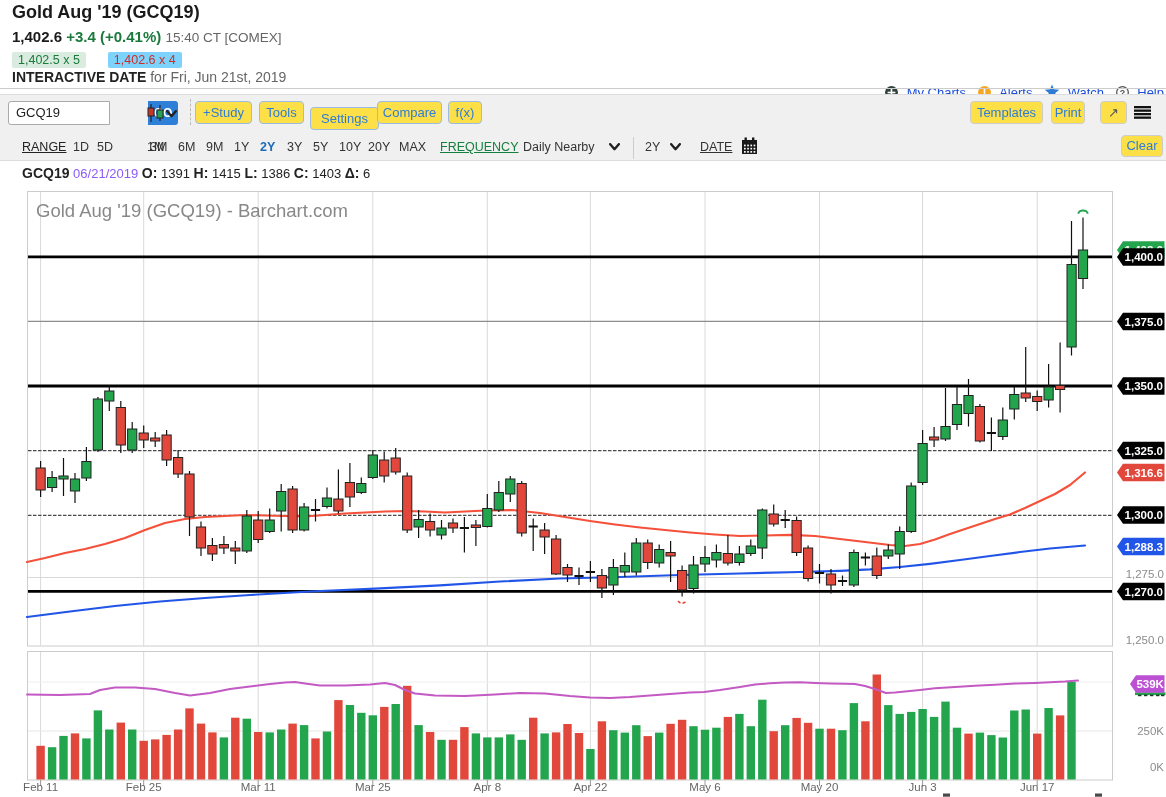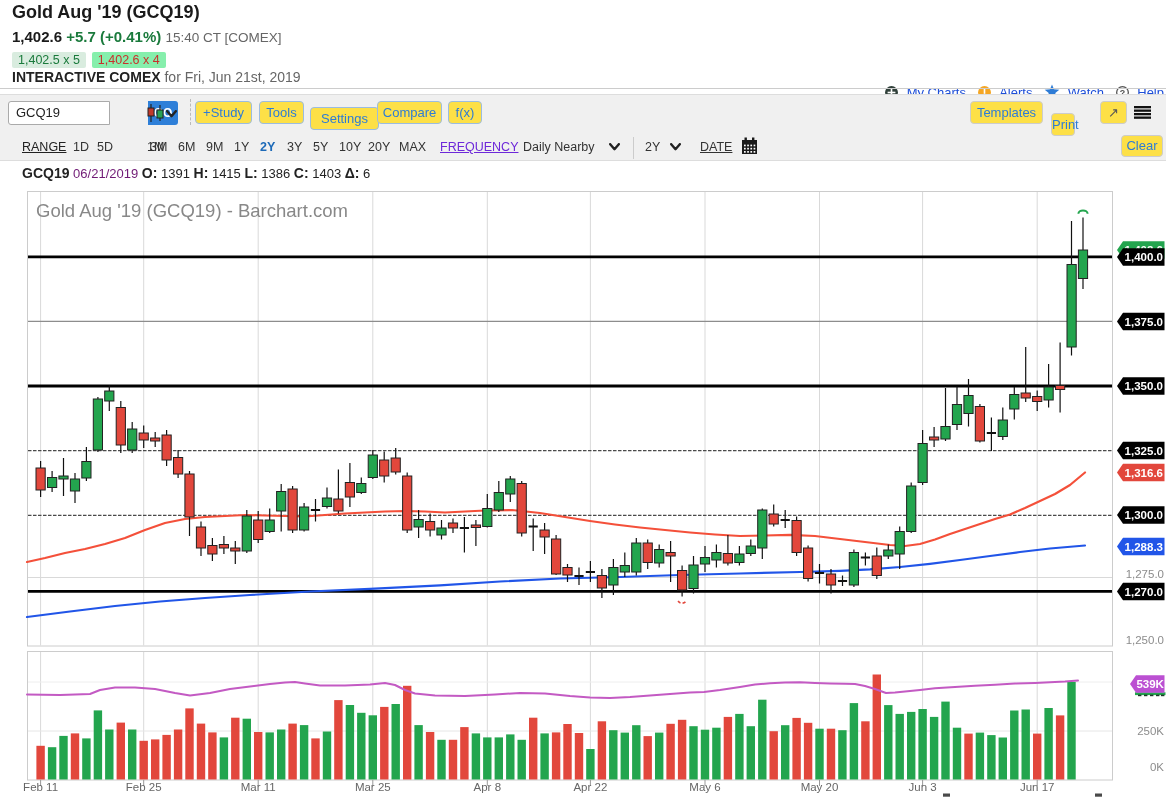--- a/index.html
+++ b/index.html
@@ -3,40 +3,40 @@
 <style>
 *{margin:0;padding:0;box-sizing:border-box;}
 body{width:1166px;height:797px;font-family:"Liberation Sans",sans-serif;background:#fff;position:relative;overflow:hidden;}
 .abs{position:absolute;}
 .hdr-title{left:12px;top:2px;font-size:18px;font-weight:bold;color:#1a1a1a;}
 .hdr-price{left:12px;top:28px;font-size:15px;font-weight:bold;color:#1a1a1a;}
 .hdr-price .chg{color:#1a7a3c;}
 .hdr-price .tm{font-weight:normal;color:#666;font-size:13.5px;}
 .badge{display:inline-block;font-size:12.5px;padding:1px 6px;border-radius:2px;}
 .badge.b{background:#d9ecdf;color:#1a7a3c;}
-.badge.a{background:#86efac;color:#c9302c;margin-left:6px;}
+.badge.a{background:#7dd3fc;color:#c9302c;margin-left:22px;}
 .hdr-int{left:12px;top:69px;font-size:14px;color:#666;}
 .hdr-int b{color:#222;}
 .hlinks{right:2px;top:84px;font-size:13px;color:#1d4ed8;}
 .hlinks span.lk{margin-left:8px;}
 .toolbar{left:0;top:94px;width:1166px;height:67px;background:#f0f0f0;border-top:1px solid #ddd;border-bottom:1px solid #ddd;}
 .tb-btn{position:absolute;border:1px solid #9bbce0;background:#fde047;color:#2e7cd6;font-size:13px;height:23px;line-height:21px;text-align:center;border-radius:4px;}
 .inp{position:absolute;left:8px;top:6px;width:102px;height:24px;border:1px solid #aaa;background:#fff;font-size:13px;line-height:22px;padding-left:7px;color:#222;border-radius:3px 0 0 3px;}
 .go{position:absolute;left:110px;top:6px;width:30px;height:24px;background:#2e7fd8;color:#fff;font-weight:bold;font-size:12px;text-align:center;line-height:24px;border-radius:0 3px 3px 0;margin-left:38px;}
 .row2{position:absolute;left:0;top:40px;width:100%;height:26px;font-size:12.5px;color:#333;}
 .row2 span{margin-right:0;}
 .ohlc{left:22px;top:165px;font-size:13px;color:#222;}
 .ohlc b{font-size:14px;}
 .u{text-decoration:underline;}
 </style></head>
 <body>
 <div class="abs hdr-title">Gold Aug '19 (GCQ19)</div>
-<div class="abs hdr-price">1,402.6 <span class="chg">+5.7 (+0.41%)</span> <span class="tm">15:40 CT [COMEX]</span></div>
+<div class="abs hdr-price">1,402.6 <span class="chg">+3.4 (+0.41%)</span> <span class="tm">15:40 CT [COMEX]</span></div>
 <div class="abs" style="left:12px;top:50px;"><span class="badge b">1,402.5 x 5</span><span class="badge a">1,402.6 x 4</span></div>
-<div class="abs hdr-int"><b>INTERACTIVE COMEX</b> for Fri, Jun 21st, 2019</div>
+<div class="abs hdr-int"><b>INTERACTIVE DATE</b> for Fri, Jun 21st, 2019</div>
 <div class="abs hlinks">
 <svg width="13" height="13" viewBox="0 0 16 16" style="vertical-align:-2px">
       <circle cx="8" cy="8" r="8" fill="#30403a"></circle>
       <rect x="7" y="3.2" width="2" height="9.6" fill="#fff"></rect>
       <rect x="3.2" y="7" width="9.6" height="2" fill="#fff"></rect>
     </svg>
 <span style="margin-left:5px">My Charts</span>
 <span class="lk"><svg width="13" height="13" viewBox="0 0 16 16" style="vertical-align:-2px">
         <circle cx="8" cy="8" r="8" fill="#f5a623"></circle>
         <rect x="7" y="3.4" width="2" height="6.2" fill="#fff"></rect>
@@ -66,21 +66,21 @@
 <svg class="abs" style="left:166px;top:109px;top:15px" width="11" height="8" viewBox="0 0 11 8">
       <path d="M1.2 1.2 L5.5 6.2 L9.8 1.2" fill="none" stroke="#222" stroke-width="2.4" stroke-linecap="round" stroke-linejoin="round"></path>
     </svg>
 <div class="abs" style="left:190px;top:4px;height:26px;border-left:1px dashed #bbb;"></div>
 <div class="tb-btn" style="left:195px;top:6px;width:57px;">+Study</div>
 <div class="tb-btn" style="left:259px;top:6px;width:45px;">Tools</div>
 <div class="tb-btn" style="left:310px;top:12px;width:69px;">Settings</div>
 <div class="tb-btn" style="left:377px;top:6px;width:65px;">Compare</div>
 <div class="tb-btn" style="left:448px;top:6px;width:34px;">f(x)</div>
 <div class="tb-btn" style="left:970px;top:6px;width:73px;border-color:#ccc;">Templates</div>
-<div class="tb-btn" style="left:1051px;top:6px;width:24px;border-color:#ccc;margin-top:12px;">Print</div>
+<div class="tb-btn" style="left:1051px;top:6px;width:34px;border-color:#ccc;">Print</div>
 <div class="tb-btn" style="left:1100px;top:6px;width:27px;border-color:#ccc;color:#555;">↗</div>
 <svg class="abs" style="left:1134px;top:105px;top:11px" width="17" height="13" viewBox="0 0 17 13">
       <rect y="0" width="17" height="2.3" fill="#111"></rect>
       <rect y="3.5" width="17" height="2.3" fill="#111"></rect>
       <rect y="7" width="17" height="2.3" fill="#111"></rect>
       <rect y="10.5" width="17" height="2.3" fill="#111"></rect>
     </svg>
 <div class="row2">
 <span class="abs u" style="left:22px;top:5px;color:#222;">RANGE</span>
 <span class="abs" style="left:73px;top:5px;">1D</span>
@@ -89,21 +89,21 @@
 <span class="abs" style="left:150px;top:5px;">3M</span>
 <span class="abs" style="left:178px;top:5px;">6M</span>
 <span class="abs" style="left:206px;top:5px;">9M</span>
 <span class="abs" style="left:234px;top:5px;">1Y</span>
 <span class="abs" style="left:260px;top:5px;color:#1d6ab8;font-weight:bold;">2Y</span>
 <span class="abs" style="left:287px;top:5px;">3Y</span>
 <span class="abs" style="left:313px;top:5px;">5Y</span>
 <span class="abs" style="left:339px;top:5px;">10Y</span>
 <span class="abs" style="left:368px;top:5px;">20Y</span>
 <span class="abs" style="left:399px;top:5px;">MAX</span>
-<span class="abs u" style="left:440px;top:5px;color:#6d28d9;">FREQUENCY</span>
+<span class="abs u" style="left:440px;top:5px;color:#15803d;">FREQUENCY</span>
 <span class="abs" style="left:523px;top:5px;">Daily Nearby</span>
 <svg class="abs" style="left:609px;top:8px" width="11" height="8" viewBox="0 0 11 8">
         <path d="M1.2 1.2 L5.5 6.2 L9.8 1.2" fill="none" stroke="#222" stroke-width="2.4" stroke-linecap="round" stroke-linejoin="round"></path>
       </svg>
 <div class="abs" style="left:633px;top:2px;height:22px;border-left:1px solid #ccc;"></div>
 <span class="abs" style="left:645px;top:5px;">2Y</span>
 <svg class="abs" style="left:670px;top:8px" width="11" height="8" viewBox="0 0 11 8">
         <path d="M1.2 1.2 L5.5 6.2 L9.8 1.2" fill="none" stroke="#222" stroke-width="2.4" stroke-linecap="round" stroke-linejoin="round"></path>
       </svg>
 <span class="abs u" style="left:700px;top:5px;">DATE</span>
@@ -122,21 +122,21 @@
           <rect x="12.6" y="10.8" width="1.7" height="1.7"></rect>
           <rect x="3" y="14" width="1.7" height="1.7"></rect>
           <rect x="6.2" y="14" width="1.7" height="1.7"></rect>
           <rect x="9.4" y="14" width="1.7" height="1.7"></rect>
           <rect x="12.6" y="14" width="1.7" height="1.7"></rect>
         </g>
       </svg>
 <div class="tb-btn" style="left:1121px;top:0px;width:42px;height:22px;line-height:20px;border-color:#ccc;">Clear</div>
 </div>
 </div>
-<div class="abs ohlc"><b>GCQ19</b> <span style="color:#701a75">06/21/2019</span> <b>O:</b> 1391 <b>H:</b> 1415 <b>L:</b> 1386 <b>C:</b> 1403 <b>Δ:</b> 6</div>
+<div class="abs ohlc"><b>GCQ19</b> <span style="color:#8b5cf6">06/21/2019</span> <b>O:</b> 1391 <b>H:</b> 1415 <b>L:</b> 1386 <b>C:</b> 1403 <b>Δ:</b> 6</div>
 <svg width="1166" height="607" viewBox="0 0 1166 607" style="position:absolute;left:0;top:190px;" font-family="Liberation Sans, sans-serif">
 <rect x="27.5" y="1.5" width="1085" height="454.5" fill="#fff" stroke="#ccc" stroke-width="1"></rect>
 <rect x="27.5" y="461.5" width="1085" height="128.5" fill="#fff" stroke="#ccc" stroke-width="1"></rect>
 <line x1="40.6" y1="2" x2="40.6" y2="455.5" stroke="#d9d9d9" stroke-width="1"></line>
     <line x1="40.6" y1="462" x2="40.6" y2="589.5" stroke="#d9d9d9" stroke-width="1"></line>
     <line x1="143.7" y1="2" x2="143.7" y2="455.5" stroke="#d9d9d9" stroke-width="1"></line>
     <line x1="143.7" y1="462" x2="143.7" y2="589.5" stroke="#d9d9d9" stroke-width="1"></line>
     <line x1="258.2" y1="2" x2="258.2" y2="455.5" stroke="#d9d9d9" stroke-width="1"></line>
     <line x1="258.2" y1="462" x2="258.2" y2="589.5" stroke="#d9d9d9" stroke-width="1"></line>
     <line x1="372.8" y1="2" x2="372.8" y2="455.5" stroke="#d9d9d9" stroke-width="1"></line>

